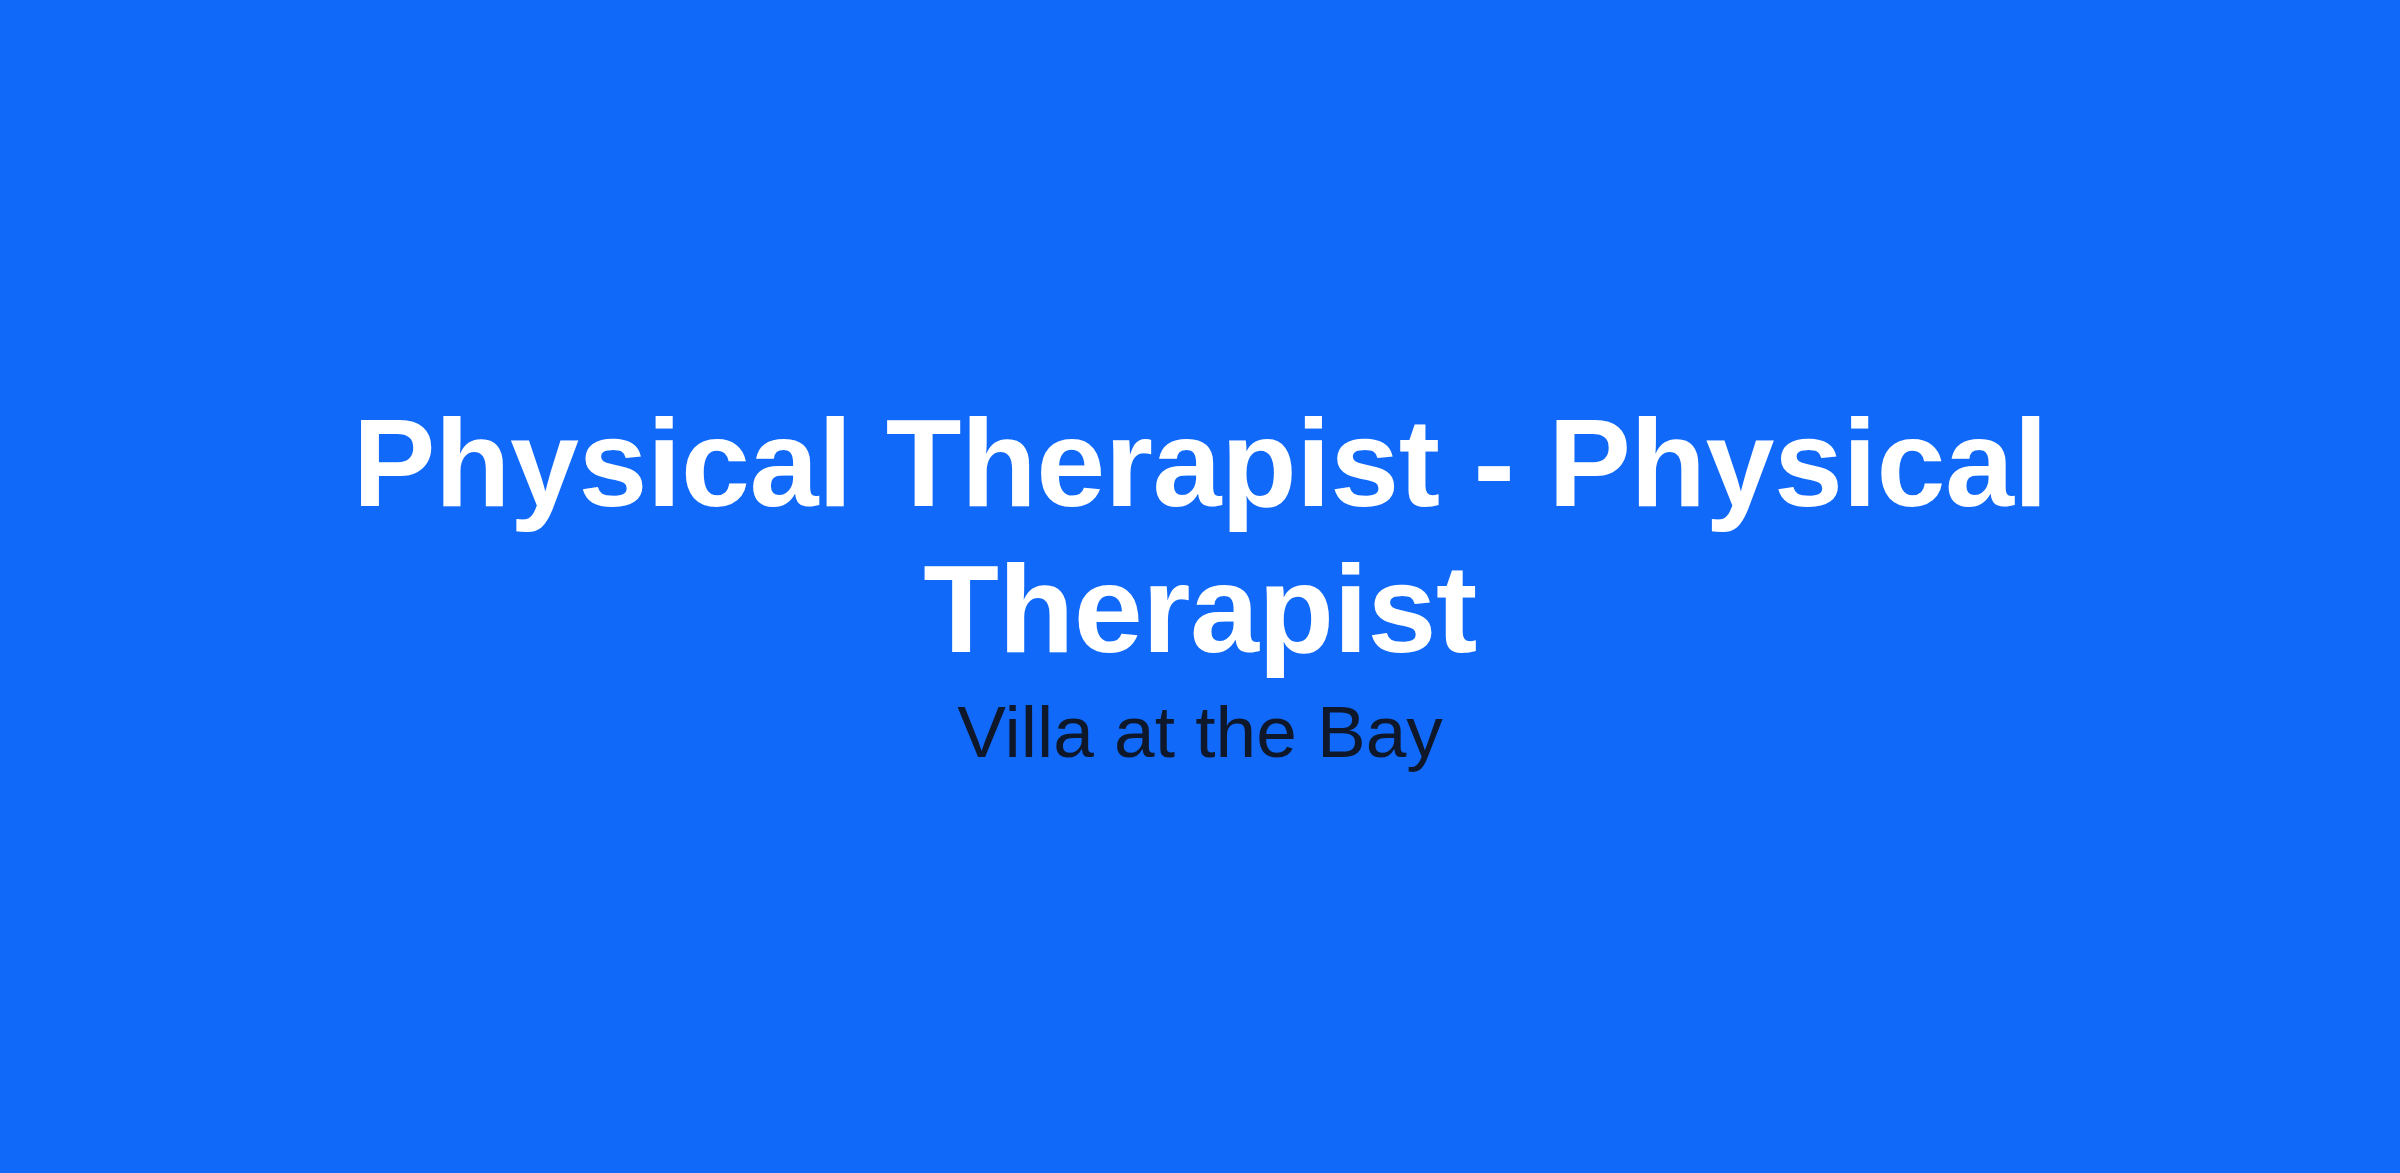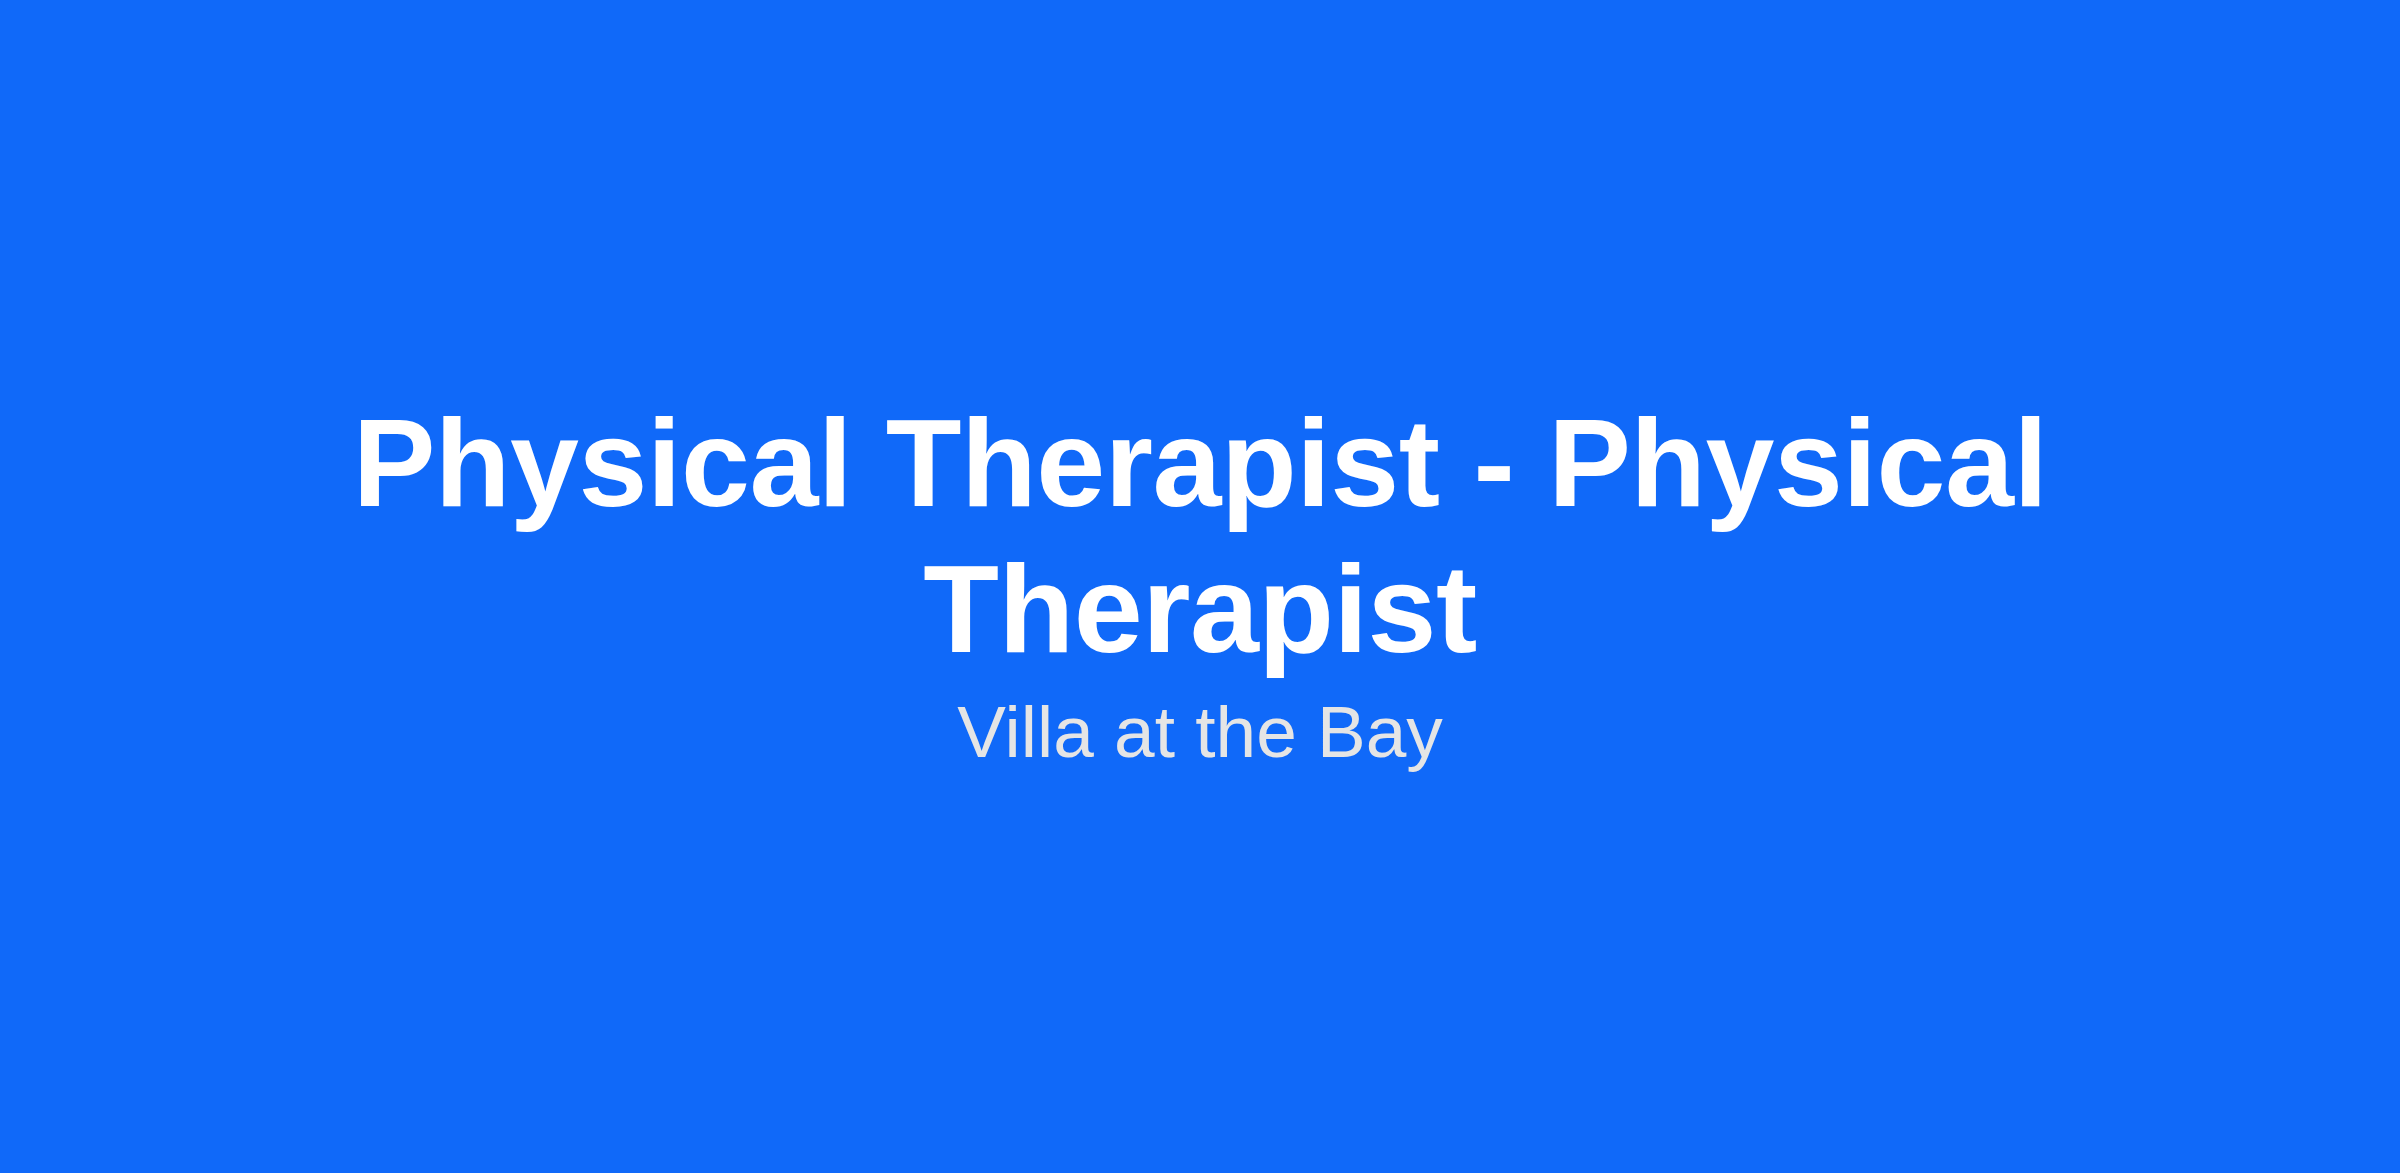--- a/index.html
+++ b/index.html
@@ -42,21 +42,21 @@
     font-size: 124px;
     line-height: 1.185;
     font-weight: 700;
     letter-spacing: -0.5px;
     word-wrap: break-word;
     text-rendering: optimizeLegibility;
   }
 
   .hero-subtitle {
     margin: 6px 0 8px 0;
-    color: #e5e5e5;
+    color: #0f172a;
     font-family: "Liberation Sans", sans-serif;
     font-size: 73px;
     line-height: 1.18;
     font-weight: 400;
     letter-spacing: 0px;
   }
 </style>
 </head>
 <body>
 

